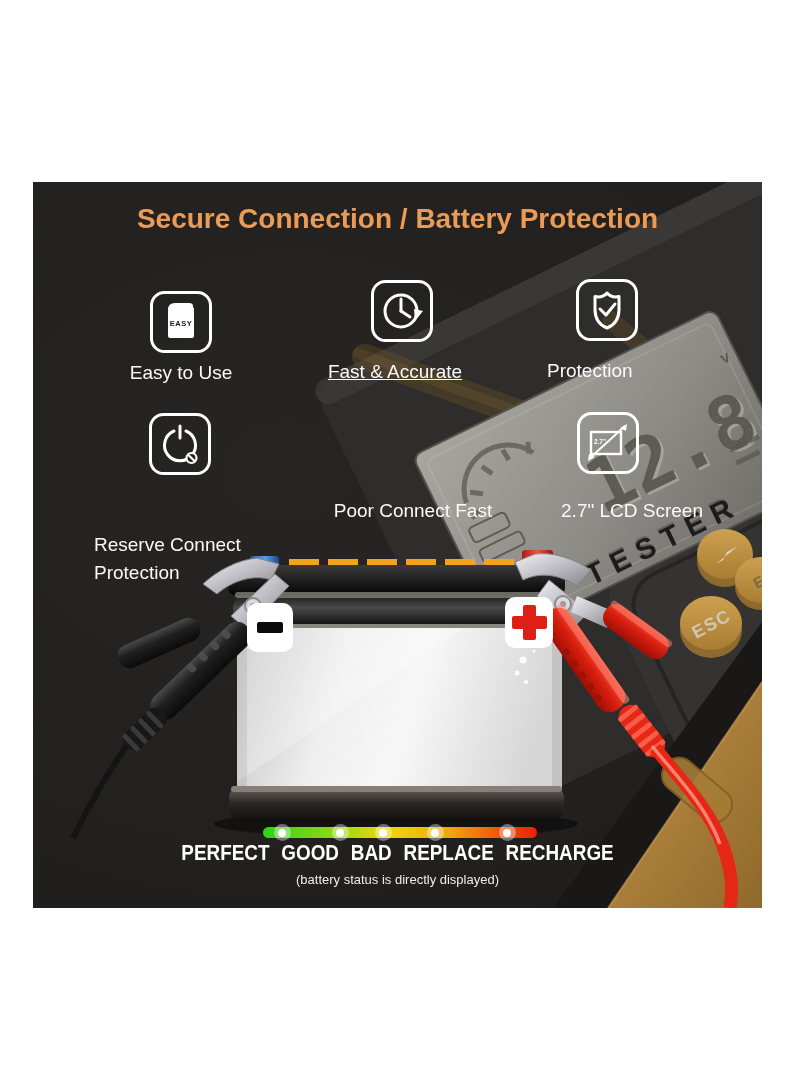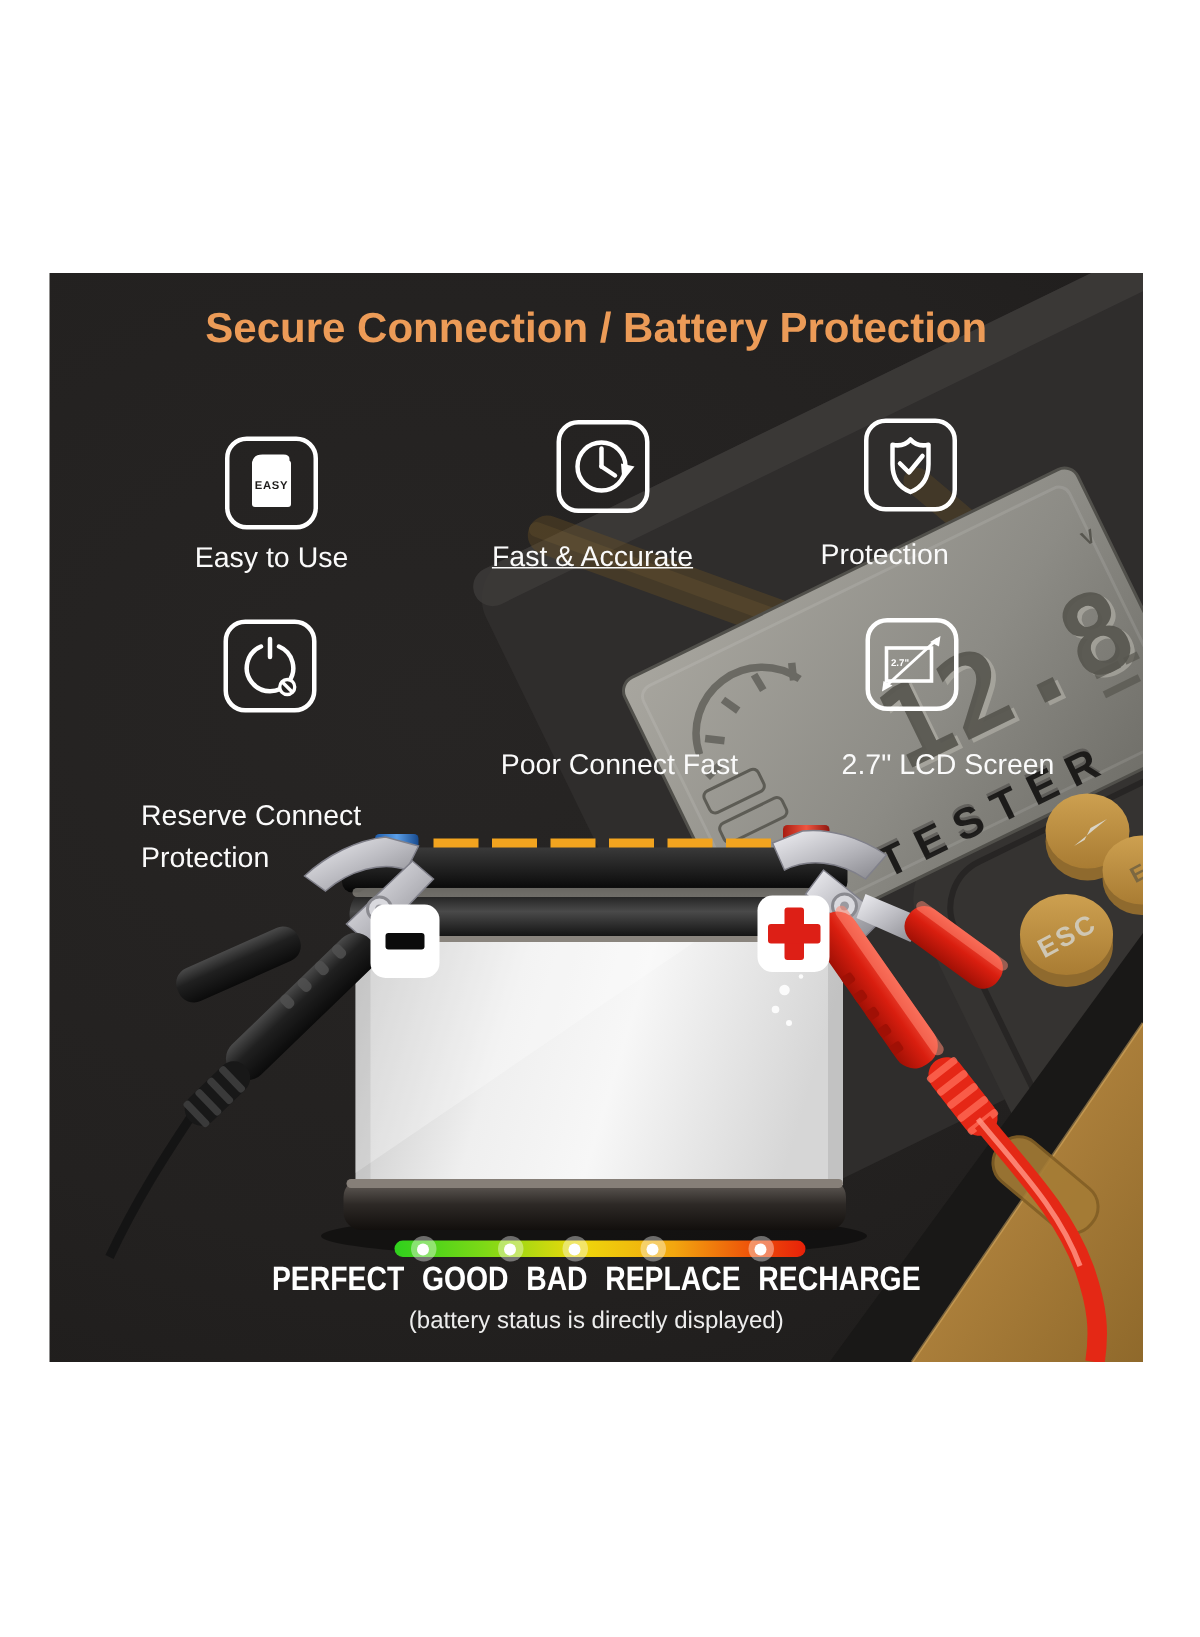--- a/index.html
+++ b/index.html
@@ -12,21 +12,21 @@
          font-size:28px;font-weight:700;color:#EC9B57;white-space:nowrap;}
   .ficon{position:absolute;width:64px;height:64px;}
   .flabel{position:absolute;color:#fafafa;font-size:19px;line-height:28px;}
   .c{text-align:center;}
   .scale-bar{position:absolute;left:230px;top:645px;width:274px;height:11px;border-radius:6px;
      background:linear-gradient(90deg,#2FD01D 0%,#7ED916 22%,#EED80B 45%,#F2A60F 68%,#EE5A0A 85%,#E82109 100%);}
   .dot{position:absolute;top:-3px;width:17px;height:17px;border-radius:50%;background:rgba(255,255,255,.38);}
   .dot i{position:absolute;left:4.5px;top:4.5px;width:8px;height:8px;border-radius:50%;background:#fff;display:block;}
   .scale-labels{position:absolute;top:658px;left:0;width:100%;display:flex;justify-content:center;gap:14px;
      color:#fff;font-size:22.5px;font-weight:700;transform:scaleX(.84);transform-origin:50% 50%;white-space:nowrap;}
-  .scale-caption{position:absolute;top:690px;left:0;width:100%;text-align:center;color:#ededed;font-size:16px;}
+  .scale-caption{position:absolute;top:690px;left:0;width:100%;text-align:center;color:#ededed;font-size:13px;}
 </style>
 </head>
 <body>
 
 <div class="page">
   <div class="panel">
 
     <svg class="scene" viewBox="0 0 729 726">
       <defs>
         <linearGradient id="gSilver" x1="0" y1="0" x2="1" y2="1">

